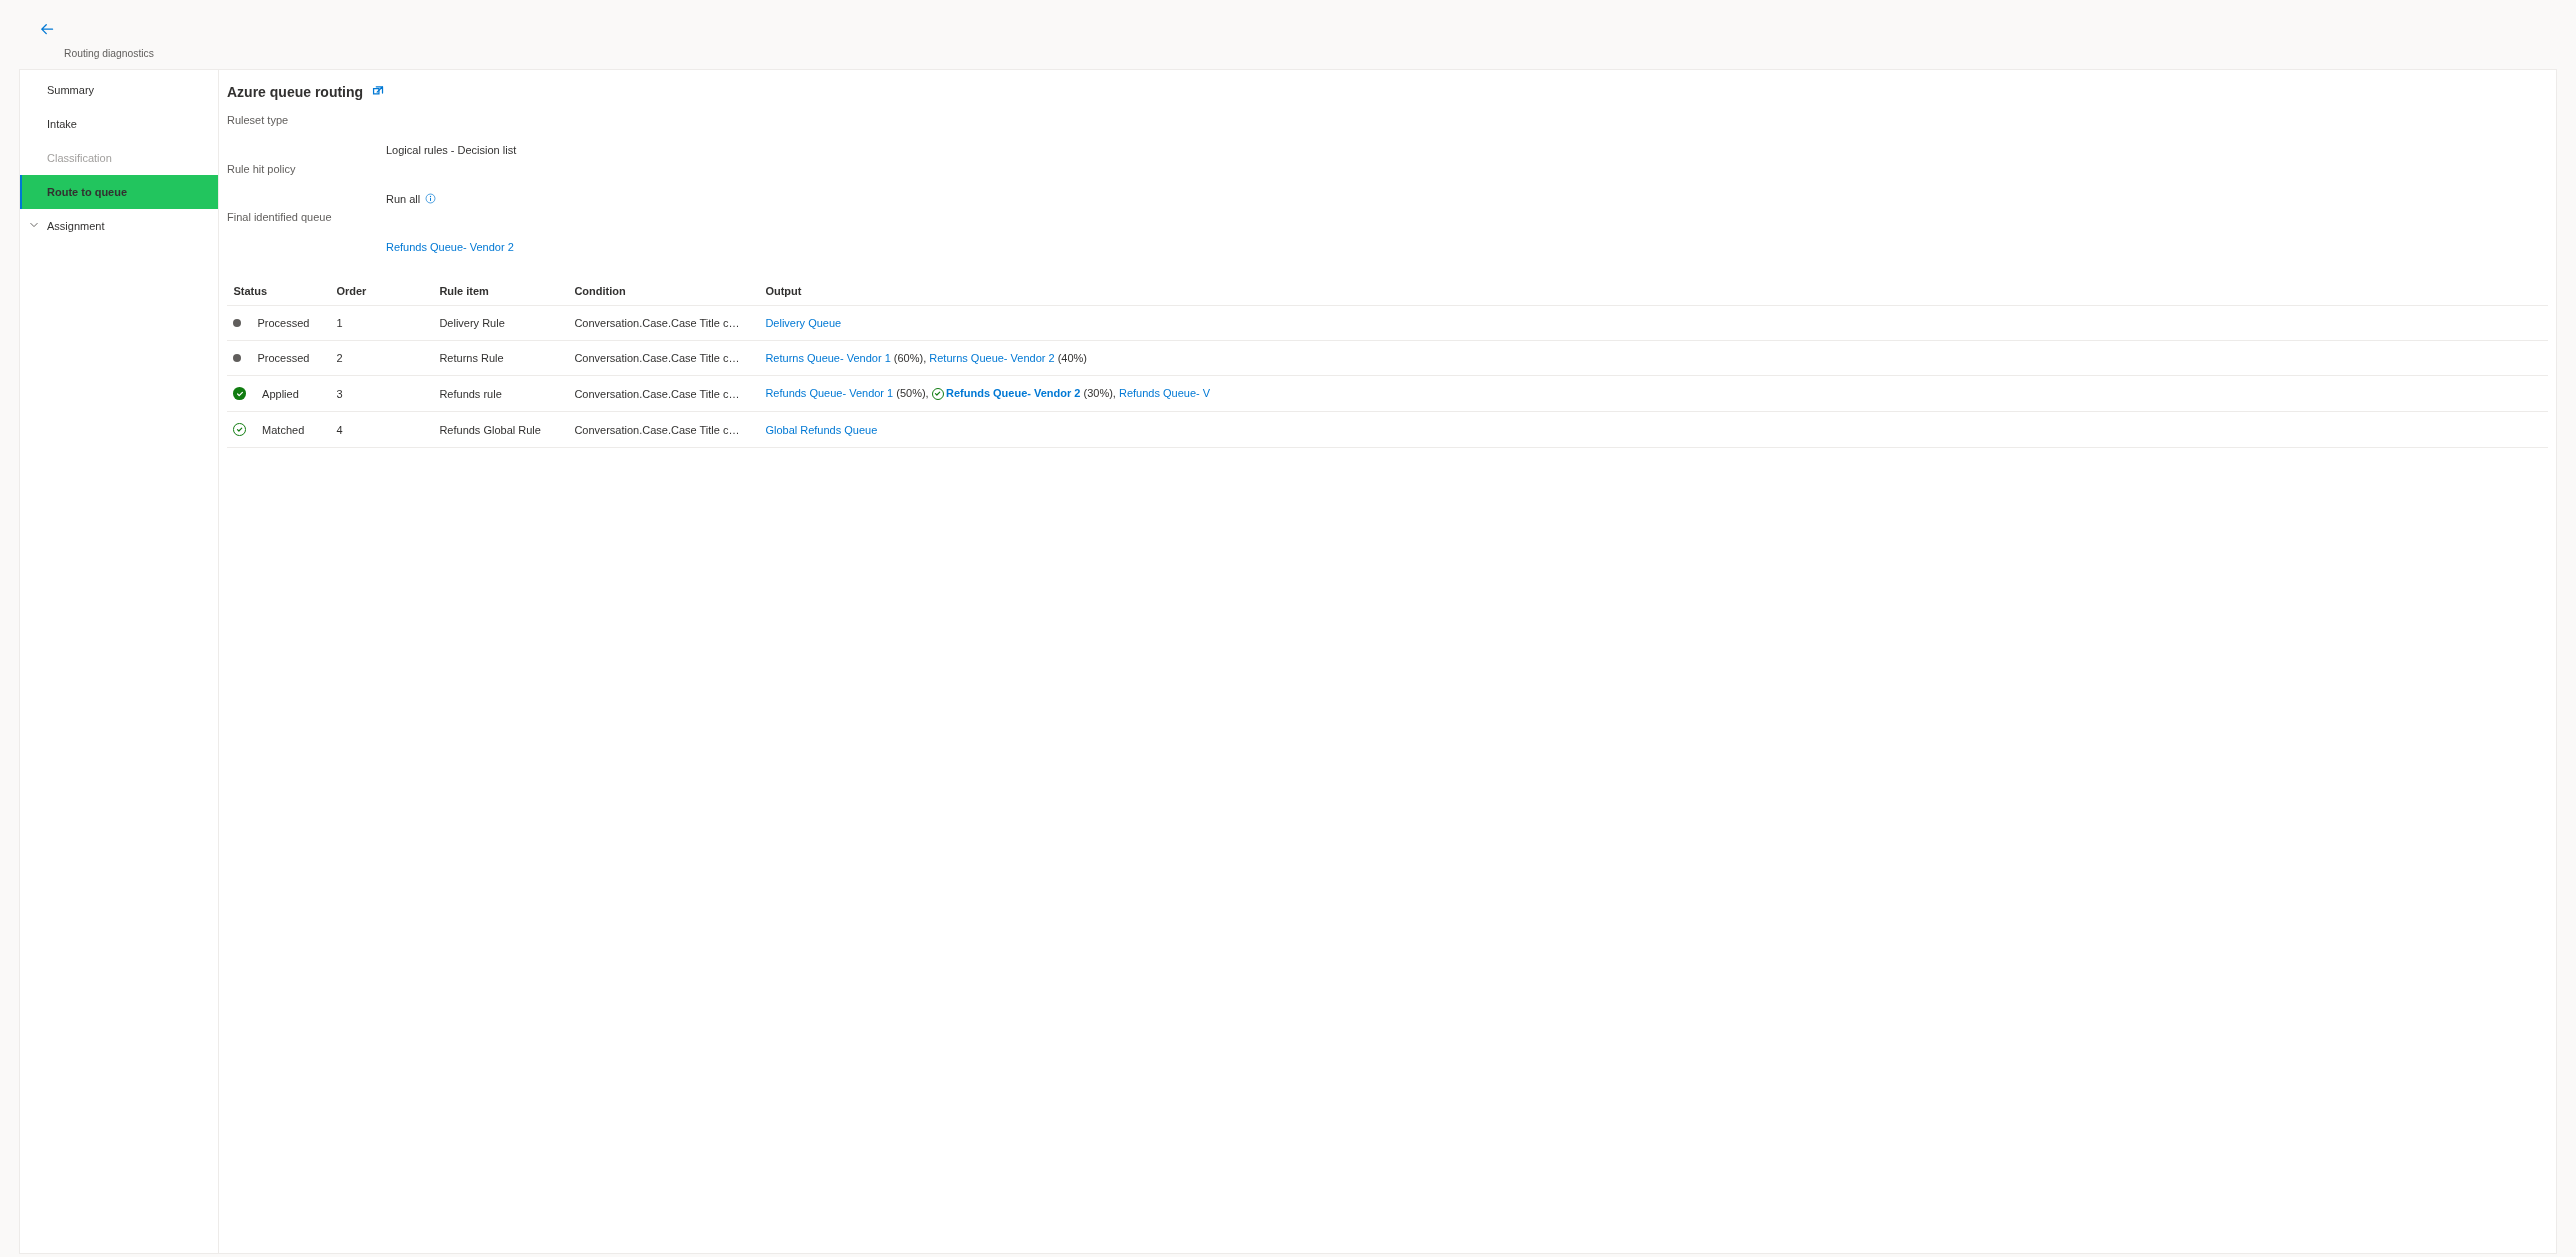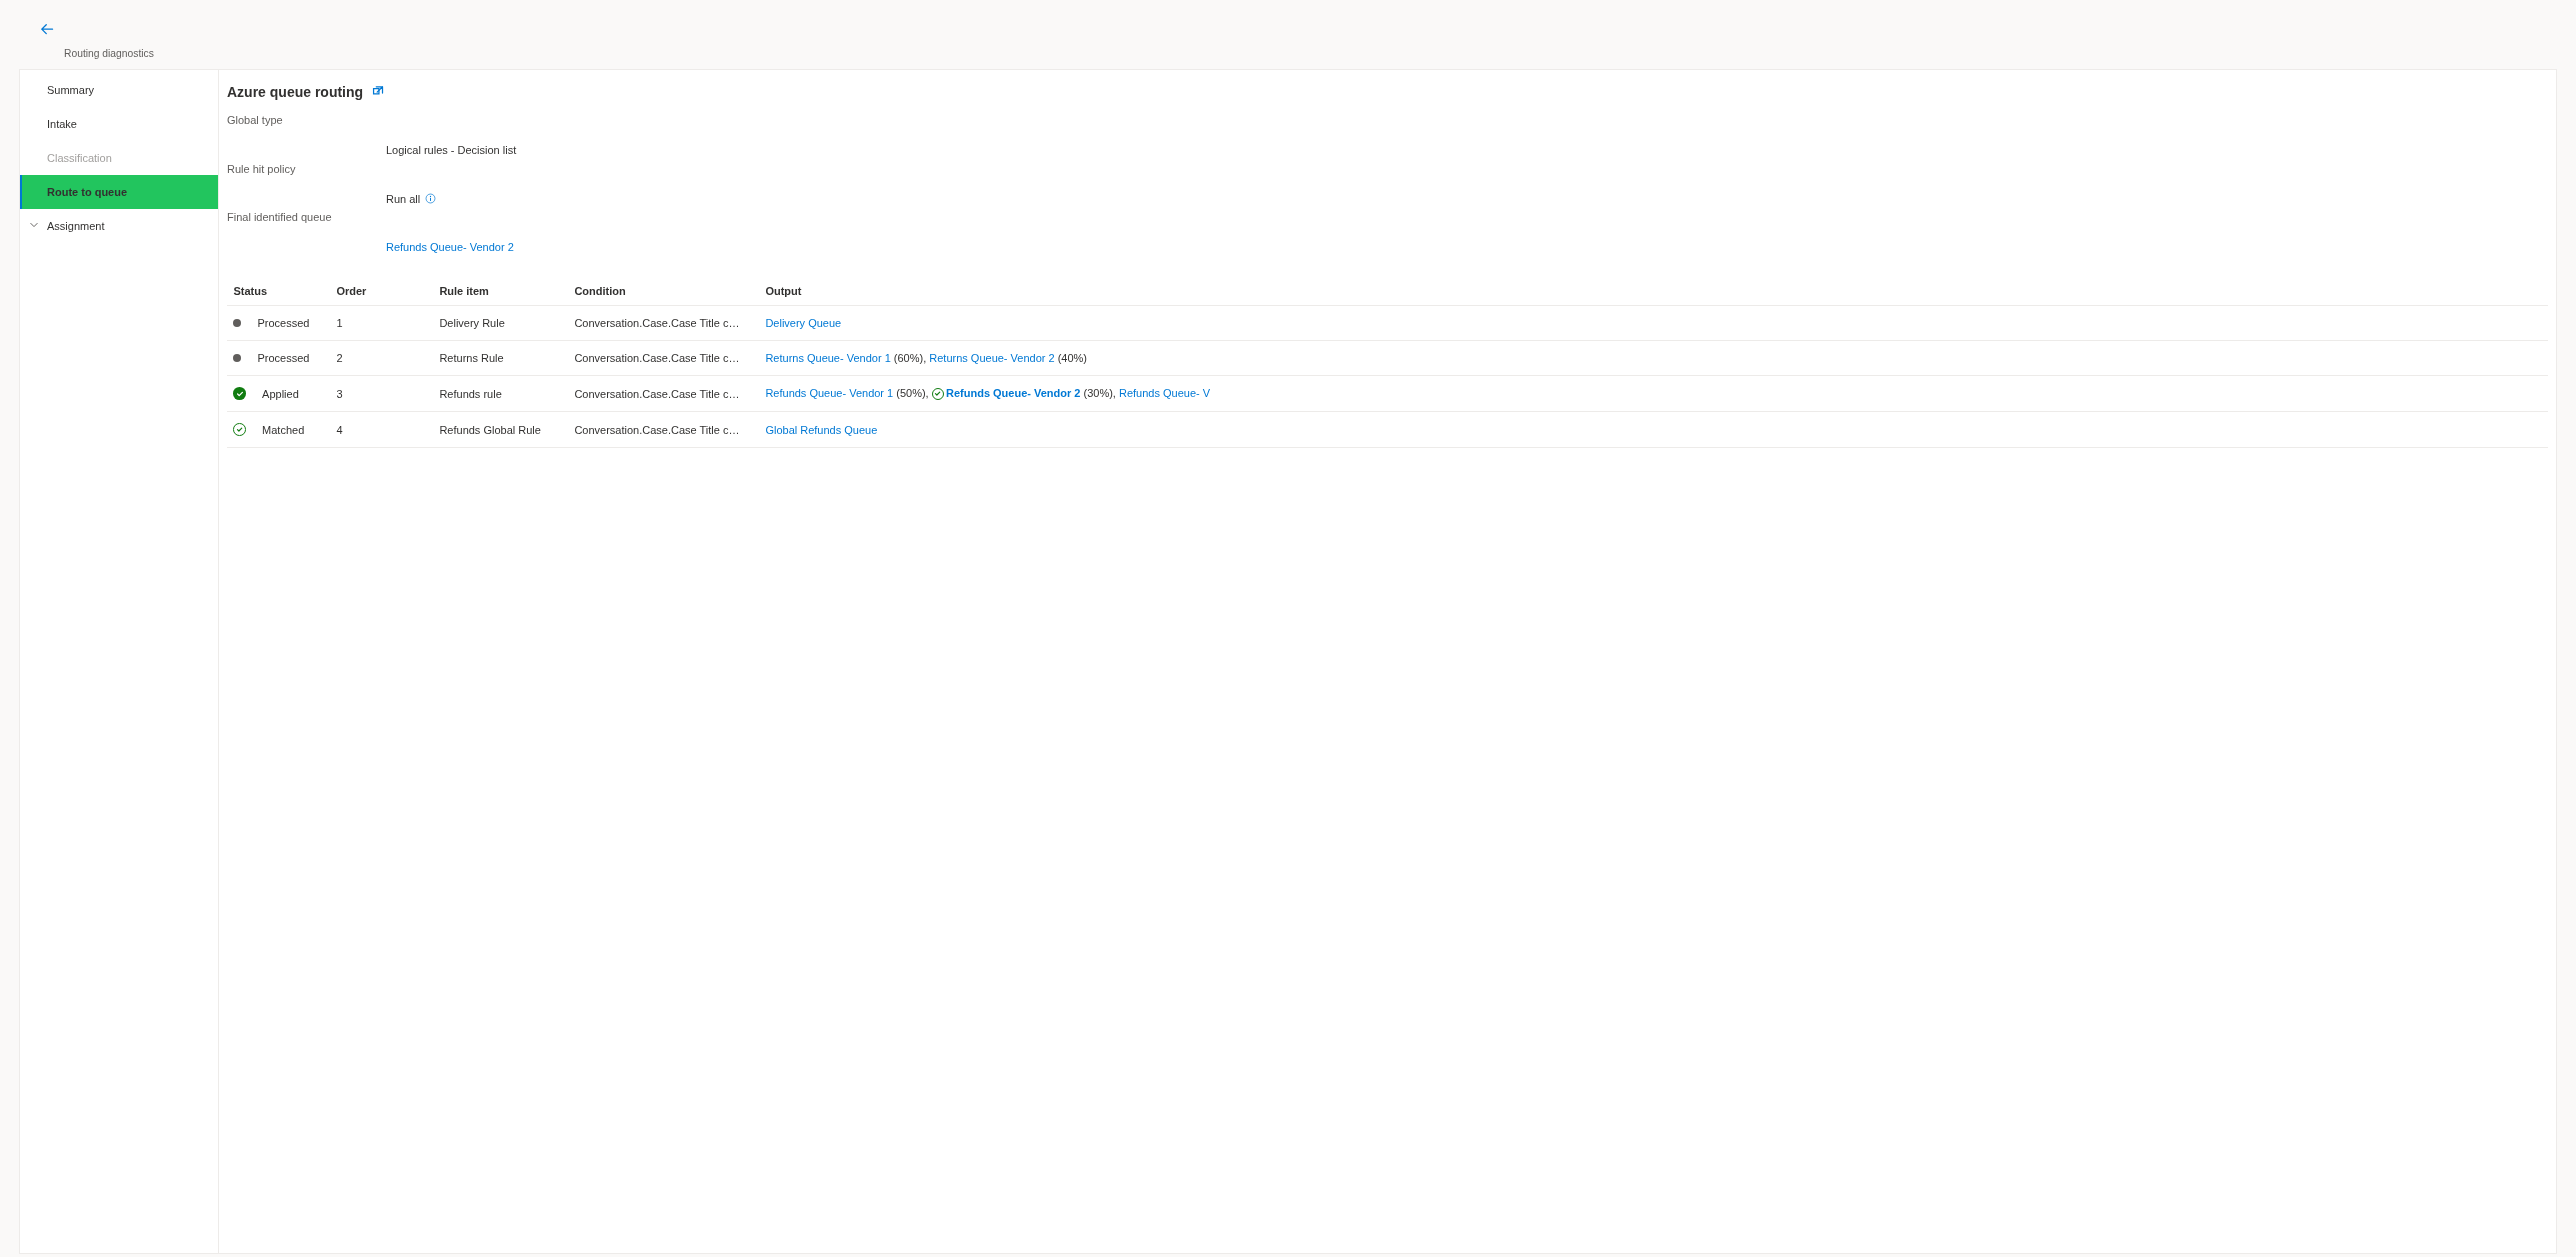--- a/index.html
+++ b/index.html
@@ -224,21 +224,21 @@
       <span>Azure queue routing</span>
       <span class="popout-icon">
         <svg width="14.3" height="14.3" viewBox="0 0 16 16">
             <path d="M4 4 H10 V10 H4 Z" stroke="#0078d4" stroke-width="1.4" fill="none"></path>
             <path d="M7 2 H14 M14 2 V9 M14 2 L8 8" stroke="#0078d4" stroke-width="1.4" fill="none" stroke-linecap="round"></path>
           </svg>
       </span>
     </div>
 
     <div class="meta-row">
-      <div class="meta-label">Global type</div>
+      <div class="meta-label">Ruleset type</div>
       <div class="meta-value">Logical rules - Decision list</div>
     </div>
     <div class="meta-row">
       <div class="meta-label">Rule hit policy</div>
       <div class="meta-value">
         <span>Run all</span>
         <span class="info-icon">
           <svg width="11" height="11" viewBox="0 0 16 16">
               <circle cx="8" cy="8" r="6.5" stroke="#0078d4" stroke-width="1" fill="none"></circle>
               <circle cx="8" cy="5" r="0.9" fill="#0078d4"></circle>

